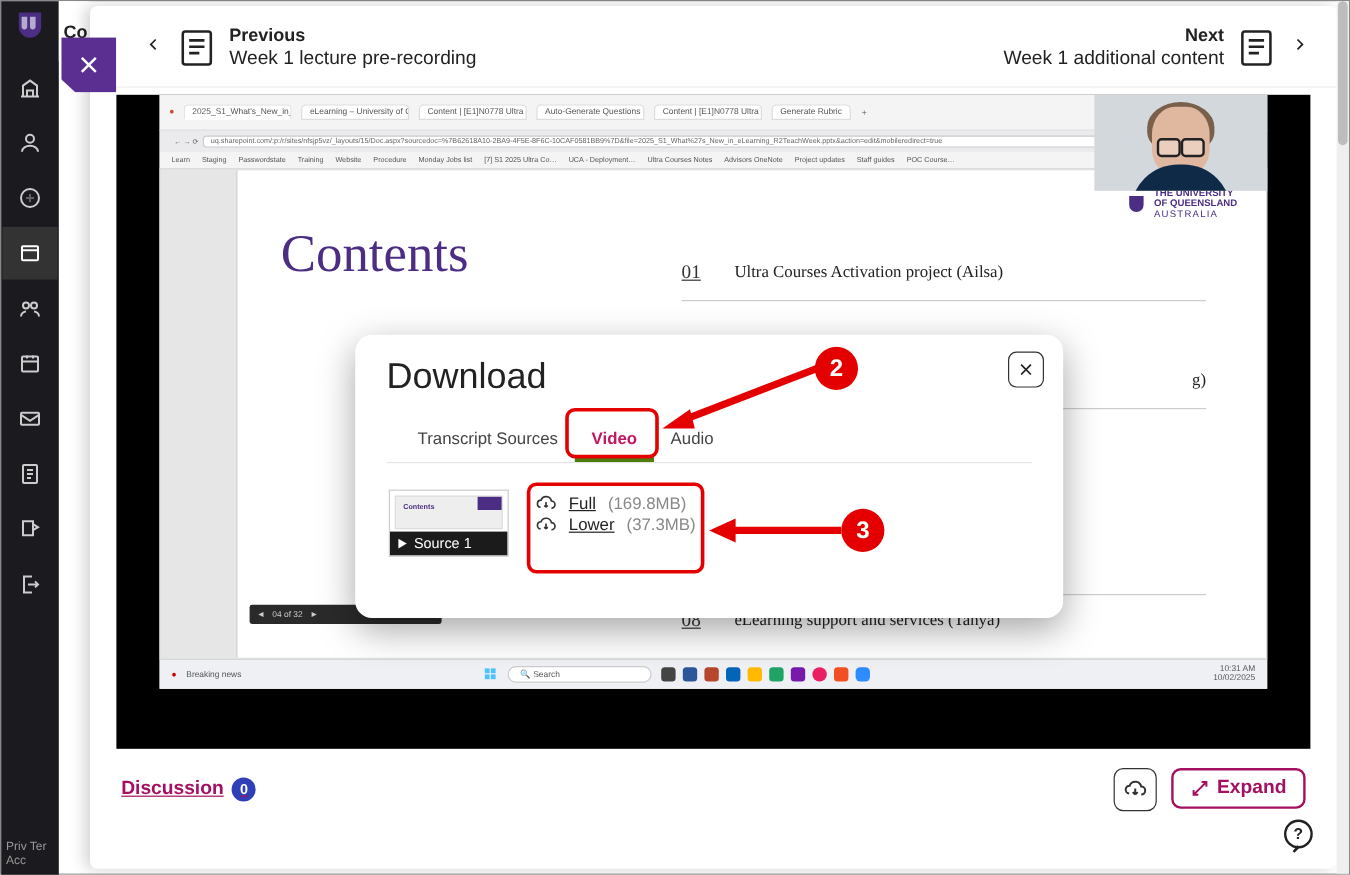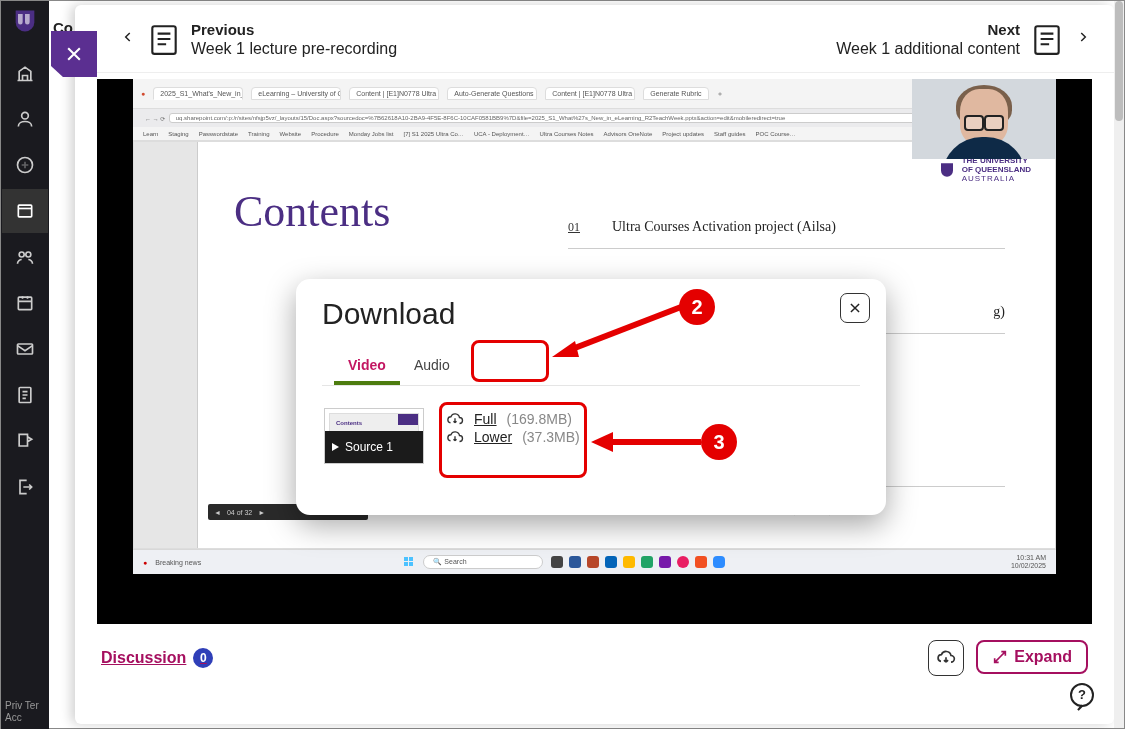--- a/index.html
+++ b/index.html
@@ -259,21 +259,21 @@
   .content-row {
     display: flex;
     gap: 20px;
     padding: 13px 0;
     border-bottom: 1px solid #ccc;
     align-items: center;
   }
   .content-row .nn {
     color: #333;
     width: 24px;
-    font-size: 12px;
+    font-size: 16px;
     text-decoration: underline;
   }
   .uq-logo {
     position: absolute;
     right: 24px;
     top: 14px;
     display: flex;
     align-items: center;
     gap: 6px;
     font-size: 8px;
@@ -449,21 +449,21 @@
     border: 1px solid #ccc;
     background: #fff;
     position: relative;
     overflow: hidden;
   }
   .thumb-bar {
     position: absolute;
     bottom: 0;
     left: 0;
     right: 0;
-    height: 32px;
+    height: 20px;
     background: #1b1b1b;
     color: #fff;
     font-size: 12px;
     display: flex;
     align-items: center;
     gap: 4px;
     padding: 0 4px;
   }
   .thumb-bar svg { fill: #fff; }
   .thumb-slide {
@@ -860,20 +860,21 @@
   </div>
 
   <div class="modal">
     <div class="modal-title">Download</div>
     <div class="modal-close">
       <svg width="14" height="14" viewBox="0 0 24 24" stroke="#222" stroke-width="2.5" fill="none">
           <path d="M5 5l14 14M19 5L5 19"></path>
         </svg>
     </div>
     <div class="modal-tabs">
+      <div class="modal-tab">Transcript Sources</div>
       <div class="modal-tab active">Video</div>
       <div class="modal-tab">Audio</div>
     </div>
     <div class="modal-body">
       <div class="thumb">
         <div class="thumb-slide">
             <div class="thumb-pip"></div>
           </div>
         <div class="thumb-bar">
           <svg width="12" height="12" viewBox="0 0 24 24">

